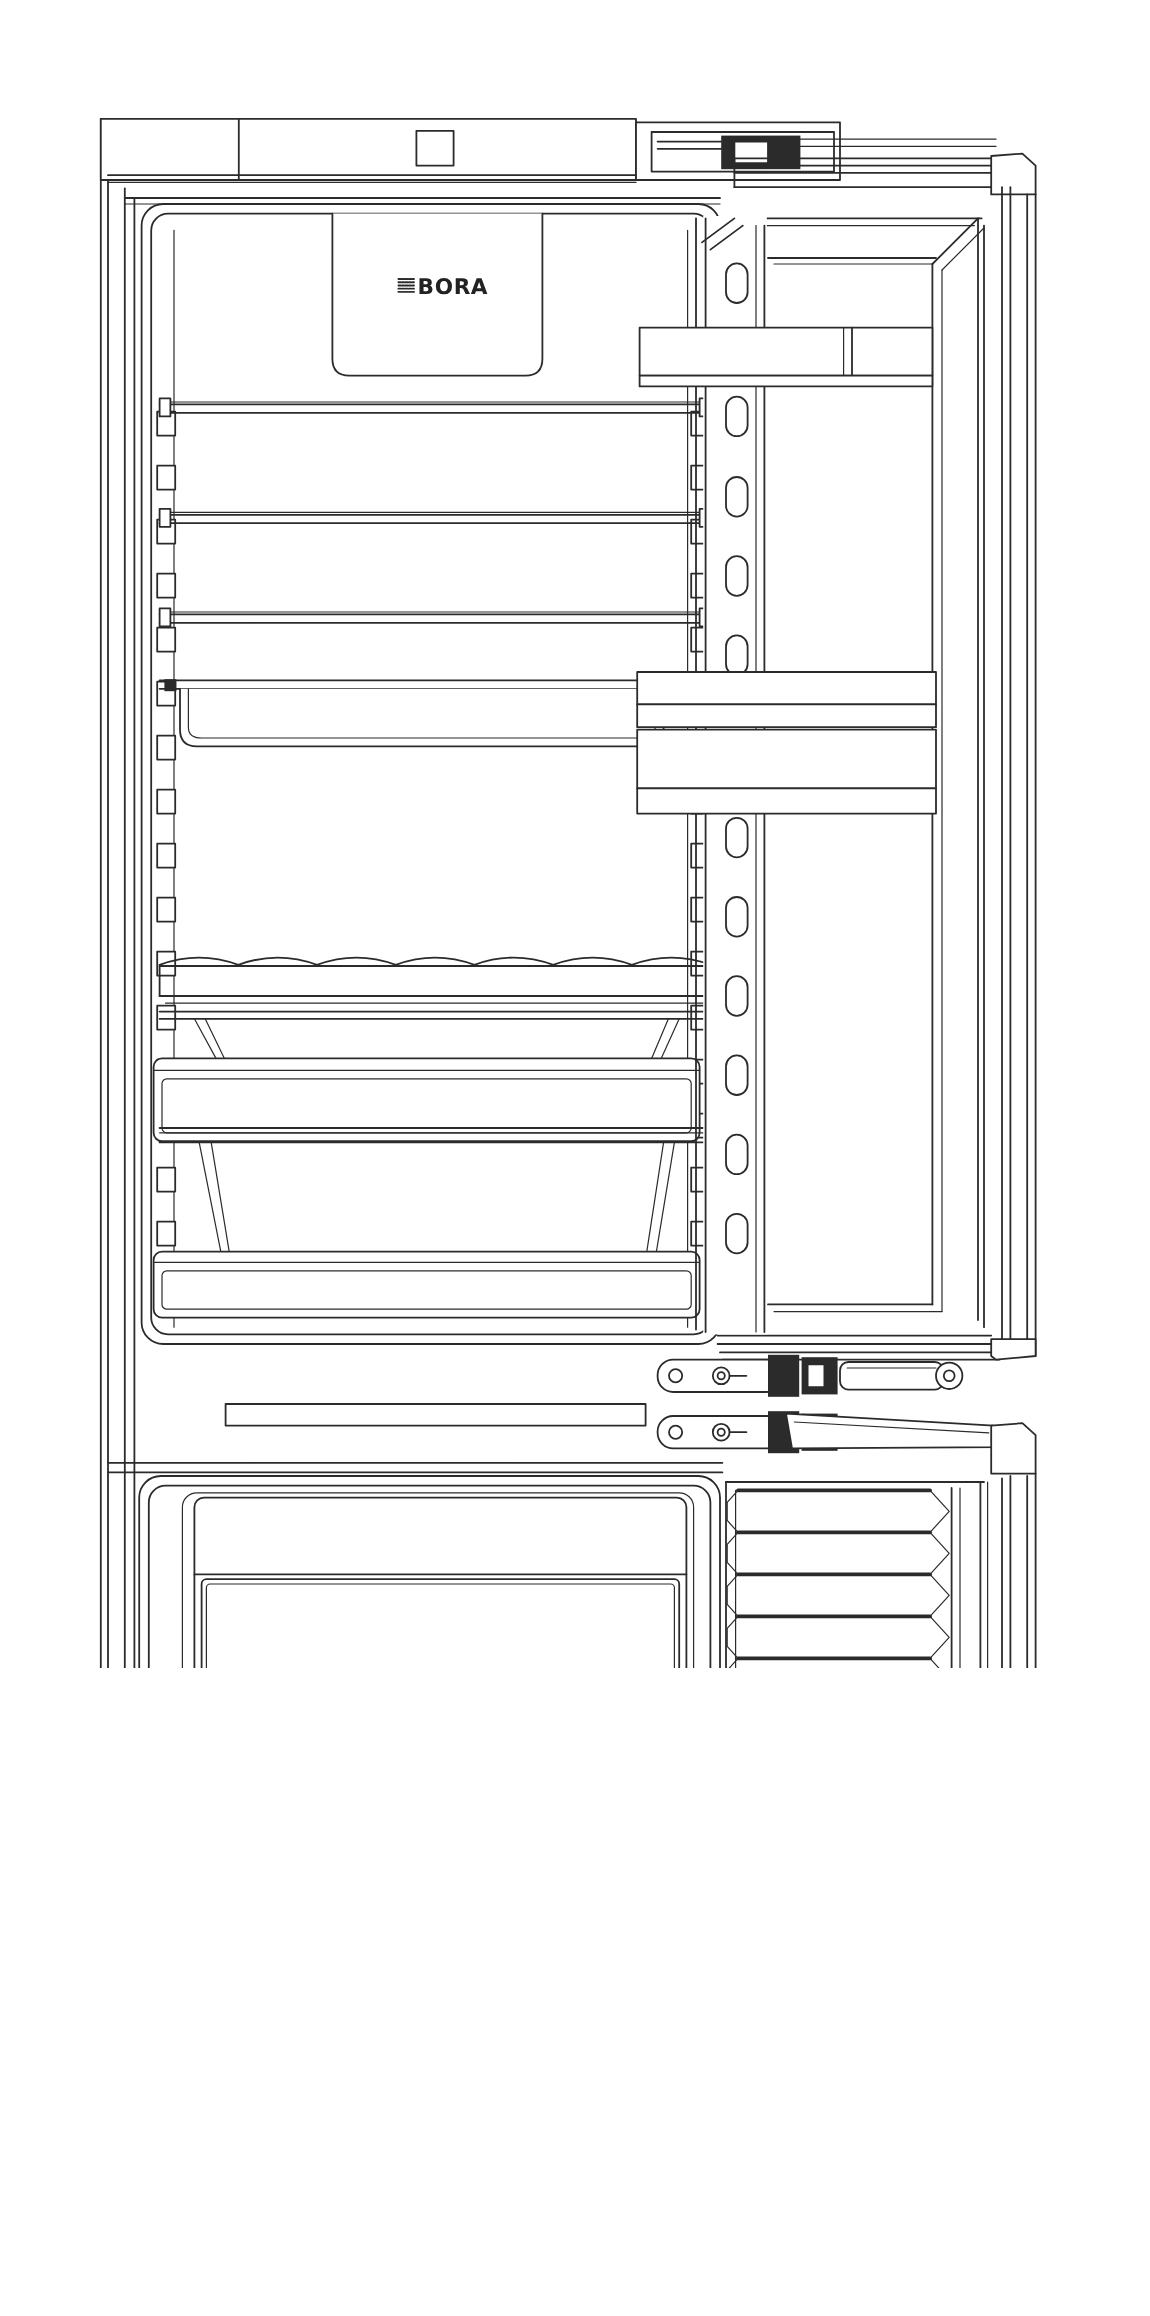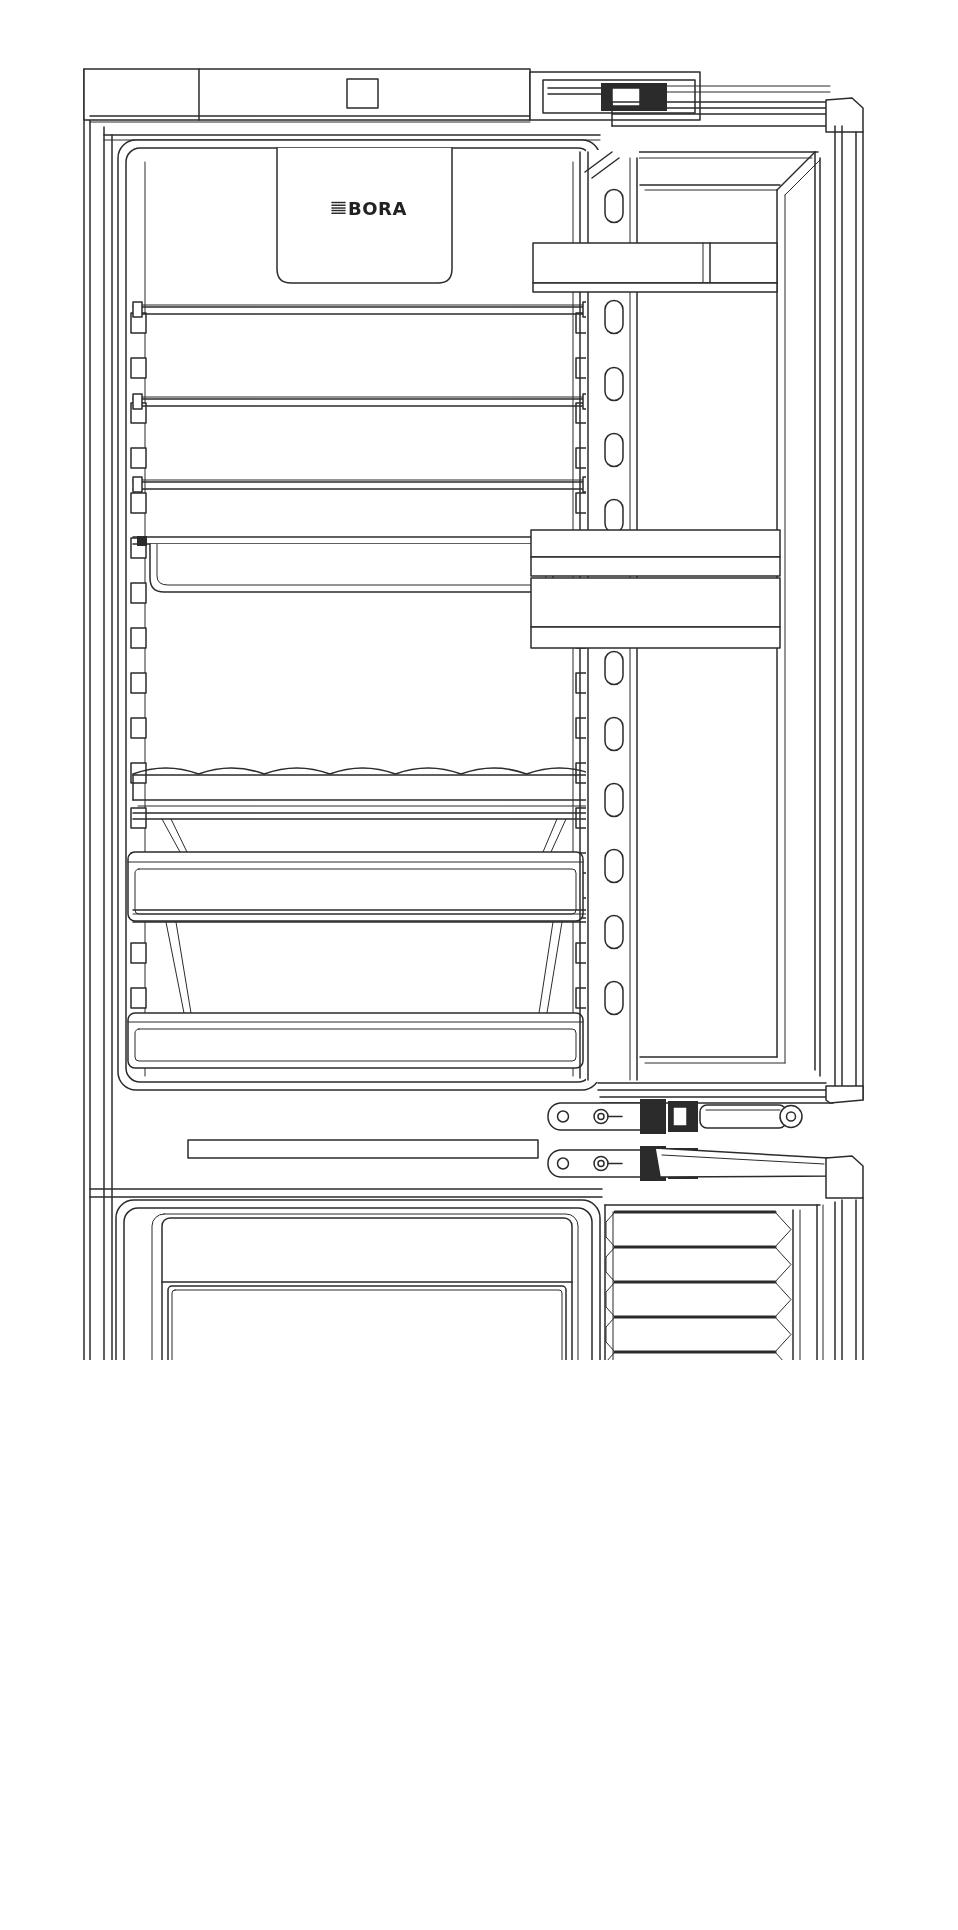--- a/index.html
+++ b/index.html
@@ -1,17 +1,17 @@
 <!DOCTYPE html>
 <html style="--line: #2b2b2b;"><head>
 <meta charset="utf-8">
 <style>
   :root { --line:#2b2b2b; --bg:#ffffff; }
   html,body{margin:0;padding:0;background:var(--bg);}
-  .stage{position:relative;width:958px;height:1360px;background:var(--bg);overflow:hidden;}
+  .stage{position:relative;width:958px;height:1360px;background:var(--bg);overflow:hidden;margin-top:30px;}
   svg{position:absolute;left:0;top:0;}
   svg *{stroke:var(--line);stroke-width:1.5;fill:none;stroke-linecap:round;stroke-linejoin:round;}
   svg .f{fill:#fff;}
   svg .df{fill:var(--line);stroke:none;}
   svg .t1{stroke-width:1;}
   svg .t2{stroke-width:2.2;}
   svg .t3{stroke-width:3.2;}
   svg .ns{stroke:none;}
   text.brand{font-family:"DejaVu Sans","Liberation Sans",sans-serif;font-size:18px;font-weight:bold;
              fill:#222;stroke:none;letter-spacing:.5px;}

